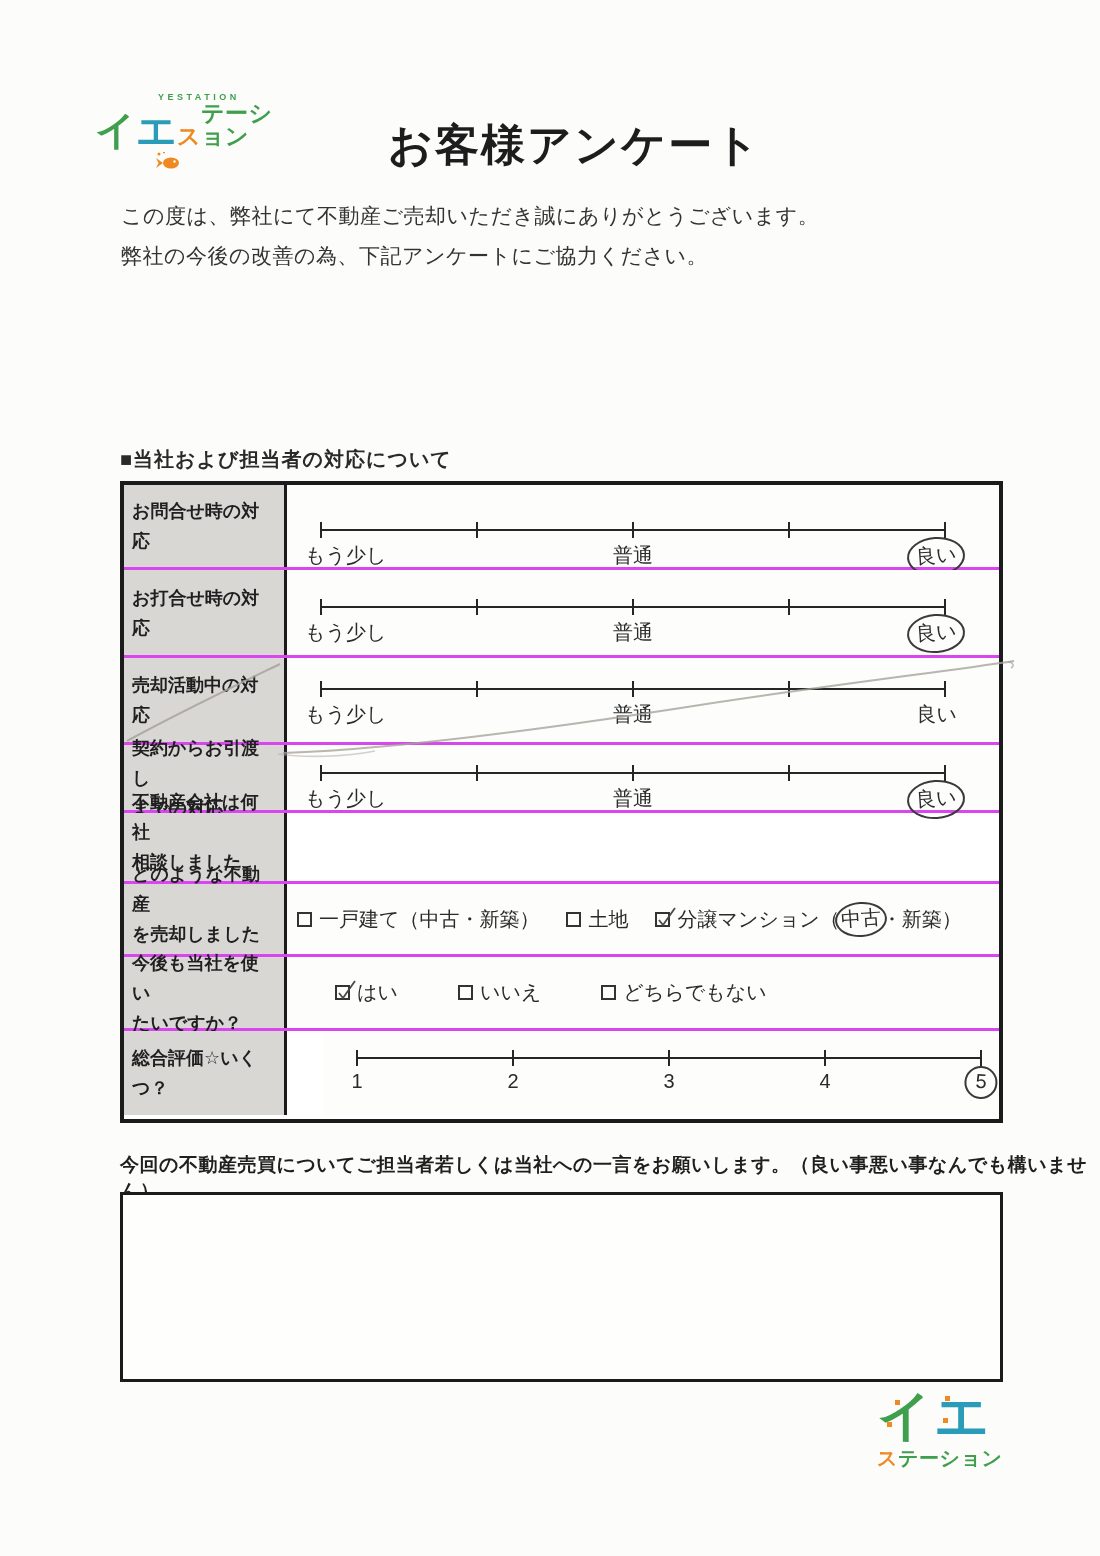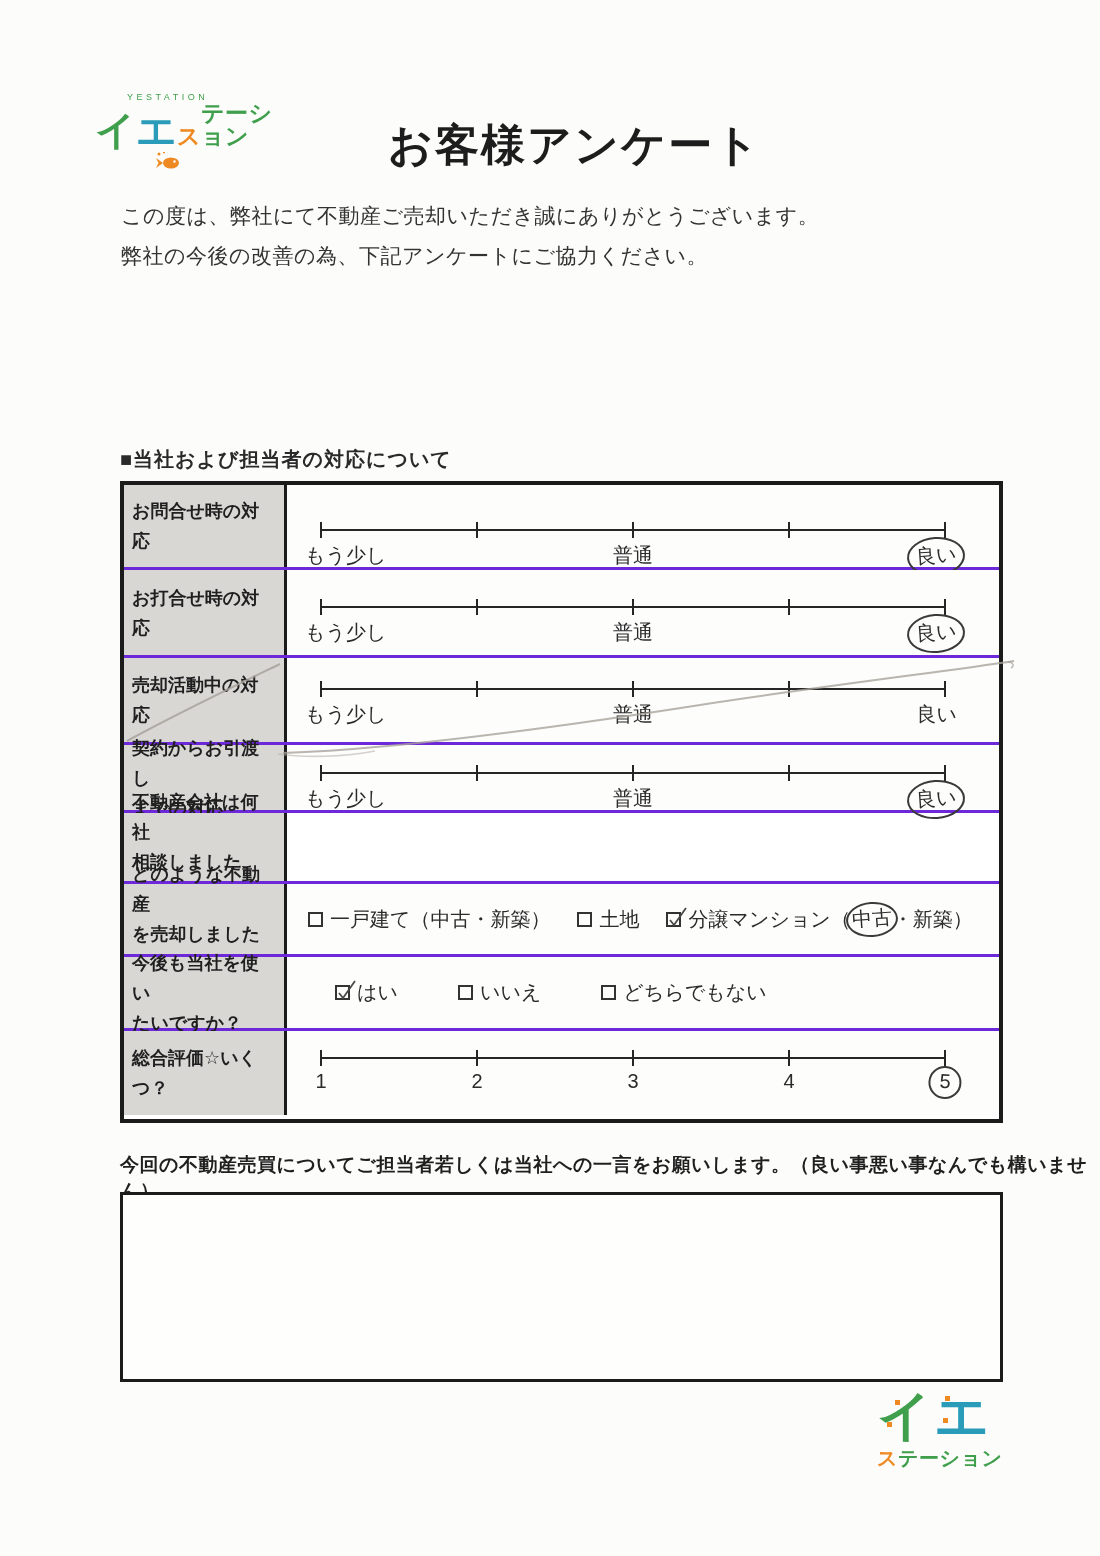--- a/index.html
+++ b/index.html
@@ -8,40 +8,40 @@
     position:relative;
     width:1100px; height:1556px;
     background:#fcfcfa;
     font-family:"Liberation Sans","DejaVu Sans",sans-serif;
     color:#222;
     overflow:hidden;
   }
 
   
   .logo-top { position:absolute; left:95px; top:92px; width:180px; }
-  .logo-top .word { font-size:9px; font-weight:normal; letter-spacing:3.5px; color:#3f9f4c; margin-left:32px; }
+  .logo-top .word { font-size:9px; font-weight:bold; letter-spacing:3.5px; color:#3f9f4c; margin-left:63px; }
   .logo-top .main { display:flex; align-items:flex-end; line-height:1; }
   .logo-top .big { font-size:40px; font-weight:900; }
   .logo-top .kata { font-size:23px; font-weight:800; letter-spacing:0.5px; margin-bottom:2px; }
   .c-green { color:#3f9f4c; } .c-teal { color:#2a9cb9; } .c-orange { color:#ef8a22; }
   .fish { position:absolute; left:58px; top:60px; }
 
   
   .title { position:absolute; left:388px; top:116px; font-size:44px; font-weight:900; letter-spacing:2px; color:#1d1d1d; }
   .intro { position:absolute; left:121px; top:196px; font-size:21px; line-height:40px; color:#333; letter-spacing:0.5px; }
 
   .section-heading { position:absolute; left:120px; top:446px; font-size:20px; font-weight:600; color:#2a2a2a; letter-spacing:1px; }
 
   
   .survey-table {
     position:absolute; left:120px; top:481px; width:883px; height:642px;
     border:4px solid #1b1b1b; background:#fff;
   }
-  .row { display:flex; border-bottom:3px solid #6d28d9; }
-  .row:last-child { border-bottom:none; }
+  .row { display:flex; border-bottom:3px solid #d946ef; }
+  .row:last-child { border-bottom:none;gap:36px; }
   .cell-label {
     width:163px; flex:0 0 163px; background:#d8d7d4; border-right:3px solid #1b1b1b;
     display:flex; flex-direction:column; justify-content:center; padding:0 8px;
     font-size:18px; font-weight:700; line-height:30px; color:#1f1f1f;
   }
   .cell-content { flex:1; position:relative; background:#fdfdfc; }
 
   .h1{height:85px;} .h2{height:88px;} .h3{height:87px;} .h4{height:68px;}
   .h5{height:71px;} .h6{height:73px;} .h7{height:74px;} .h8{height:84px;}
 
@@ -63,21 +63,21 @@
     display:inline-block; border:2px solid #3a3a3a; border-radius:50%;
     padding:3px 7px 5px; margin:-5px -8px; transform:rotate(-4deg);
   }
   .circled-num { display:inline-block; border:2px solid #3a3a3a; border-radius:50%;
     padding:2px 9px 4px; margin:-4px -10px; transform:rotate(3deg); }
   .circled-sm { display:inline-block; border:2px solid #3a3a3a; border-radius:50%;
     padding:1px 4px 3px; margin:-3px -5px; transform:rotate(-4deg); }
 
   
   .opts { position:absolute; inset:0; display:flex; align-items:center; padding-left:14px; }
-  .r5 .opts{gap:56px;} .r6 .opts{gap:27px; padding-left:21px;} .r7 .opts{gap:60px;margin-left:34px;}
+  .r5 .opts{gap:56px;} .r6 .opts{gap:27px; padding-left:10px;} .r7 .opts{gap:60px;margin-left:34px;}
   .opt { display:flex; align-items:center; font-size:20px; color:#2b2b2b; white-space:nowrap; }
   .box { position:relative; width:15px; height:15px; border:2px solid #333; margin-right:7px; flex:0 0 15px; }
   .box svg { position:absolute; left:-2px; top:-9px; overflow:visible; }
 
   
   .comment-prompt { position:absolute; left:120px; top:1152px; font-size:19px; font-weight:700; color:#1f1f1f; letter-spacing:0.5px; }
   .comment-box { position:absolute; left:120px; top:1192px; width:883px; height:190px; border:3px solid #1b1b1b; background:#fefefd; }
 
   
   .logo-bottom { position:absolute; left:877px; top:1388px; text-align:left; }

